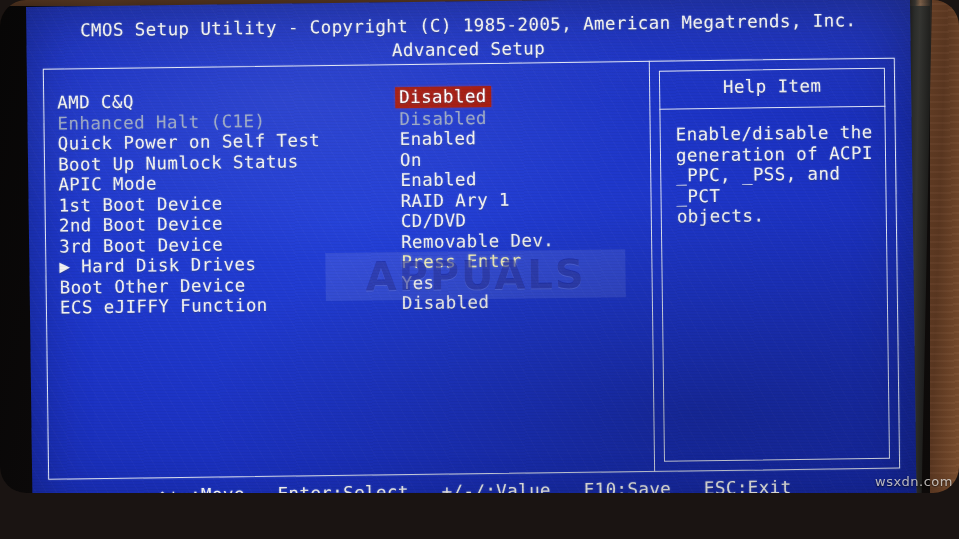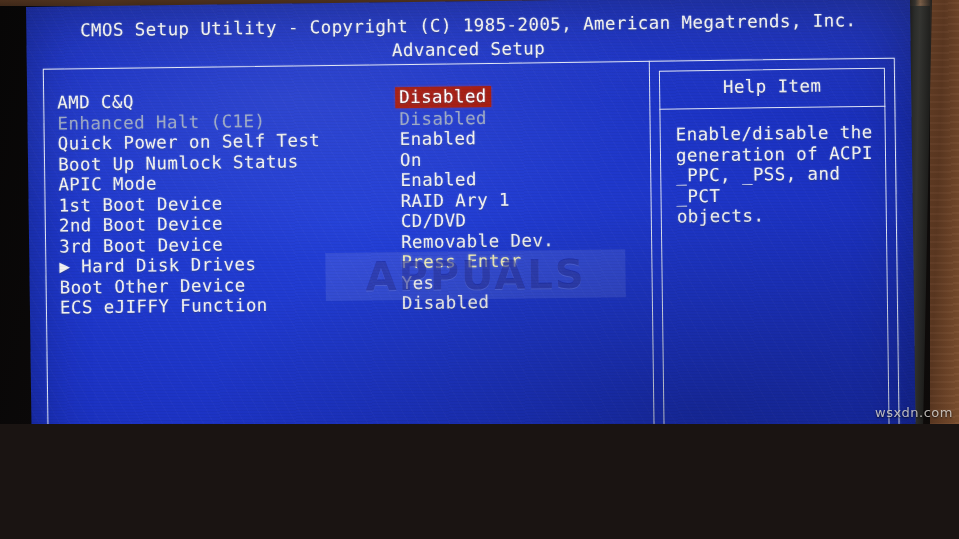--- a/index.html
+++ b/index.html
@@ -4,24 +4,25 @@
 <style>
   * { margin:0; padding:0; box-sizing:border-box; }
   html,body{
     width:959px; height:539px; overflow:hidden;
     background:#1a1412;
     font-family:"DejaVu Sans Mono","Liberation Mono",monospace;
   }
 
   
   #photo{
-    position:relative; width:959px; height:424px; overflow:hidden;
+    position:relative; width:959px; height:493px; overflow:hidden;
     background:
       linear-gradient(100deg,#0b0a09 0%,#120f0d 3%,#1c1613 6%,#2a201a 10%,#120d0b 14%,#0a0807 100%),
       #16110e;
+    border-radius: 26px;
   }
   
   .wood{
     position:absolute; inset:0;
     background:
       linear-gradient(92deg,
         rgba(0,0,0,0) 0%, rgba(0,0,0,0) 86%,
         rgba(104,64,38,.92) 89%, rgba(120,74,44,.95) 93%,
         rgba(96,58,34,.95) 97%, rgba(138,88,52,.9) 100%),
       linear-gradient(180deg,

